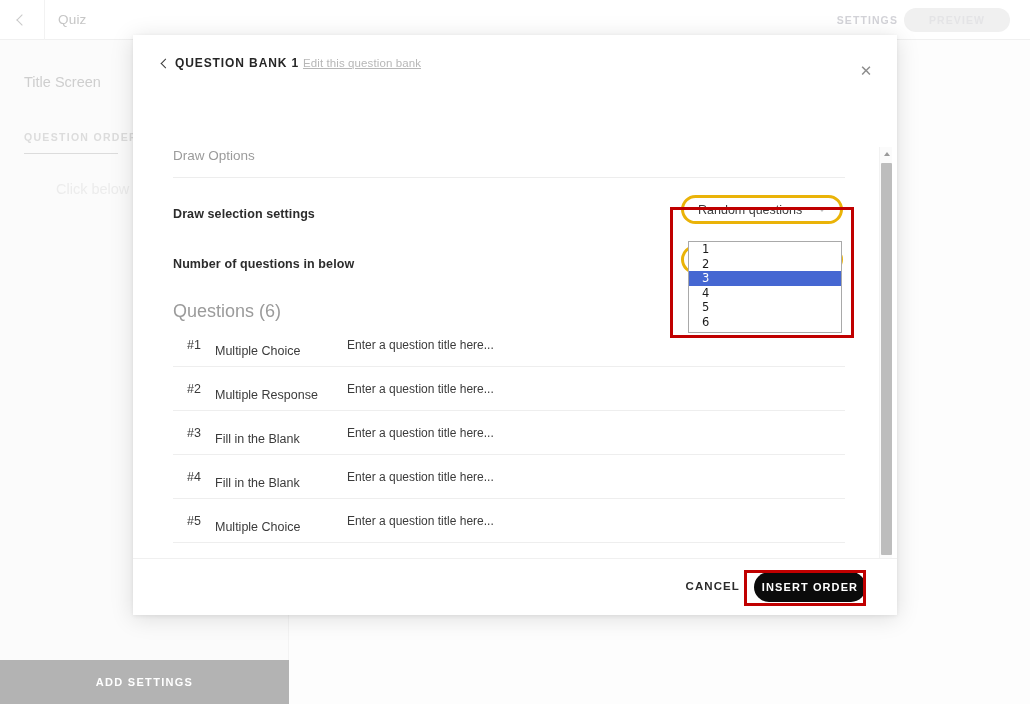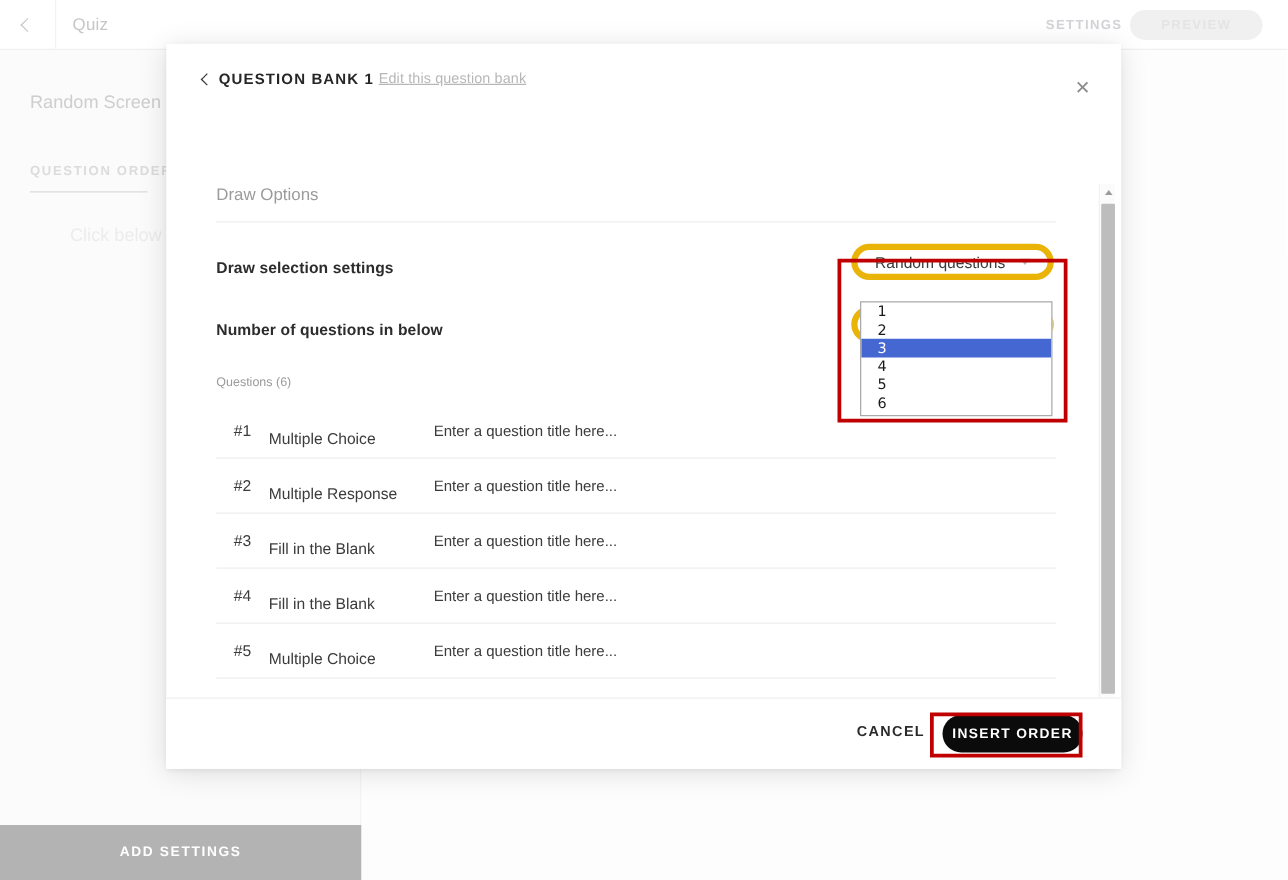--- a/index.html
+++ b/index.html
@@ -232,30 +232,30 @@
     font-weight: bold;
     color: #2c2c2c;
     letter-spacing: 0.1px;
   }
   .row-label.r1 { top: 110px; }
   .row-label.r2 { top: 160px; }
 
   .questions-count {
     position: absolute;
     left: 40px; top: 204px;
-    font-size: 10px;
+    font-size: 18px;
     color: #9b9b9b;
   }
 
   
   .pill-select {
     position: absolute;
     left: 548px; top: 98px;
     width: 162px; height: 29px;
-    border: 5px solid #eab308;
+    border: 3px solid #eab308;
     border-radius: 15px;
     background: #ffffff;
     display: flex; align-items: center;
     padding: 0 14px;
   }
   .pill-select .pill-value {
     flex: 1;
     font-size: 12.5px;
     color: #3b3b3b;
   }
@@ -399,21 +399,21 @@
       <div class="topbar-back">
         <span class="chev-left"></span>
       </div>
       <div class="topbar-divider"></div>
       <div class="topbar-title">Quiz</div>
       <div class="topbar-settings">SETTINGS</div>
       <div class="topbar-preview">PREVIEW</div>
     </div>
 
     <div class="left-panel">
-      <div class="lp-title">Random Screen</div>
+      <div class="lp-title">Title Screen</div>
       <div class="lp-section-label">QUESTION ORDER</div>
       <div class="lp-section-rule"></div>
       <div class="lp-hint">Click below t</div>
     </div>
 
     <div class="right-canvas"></div>
 
     <div class="add-question-btn">ADD SETTINGS</div>
   </div>
 

